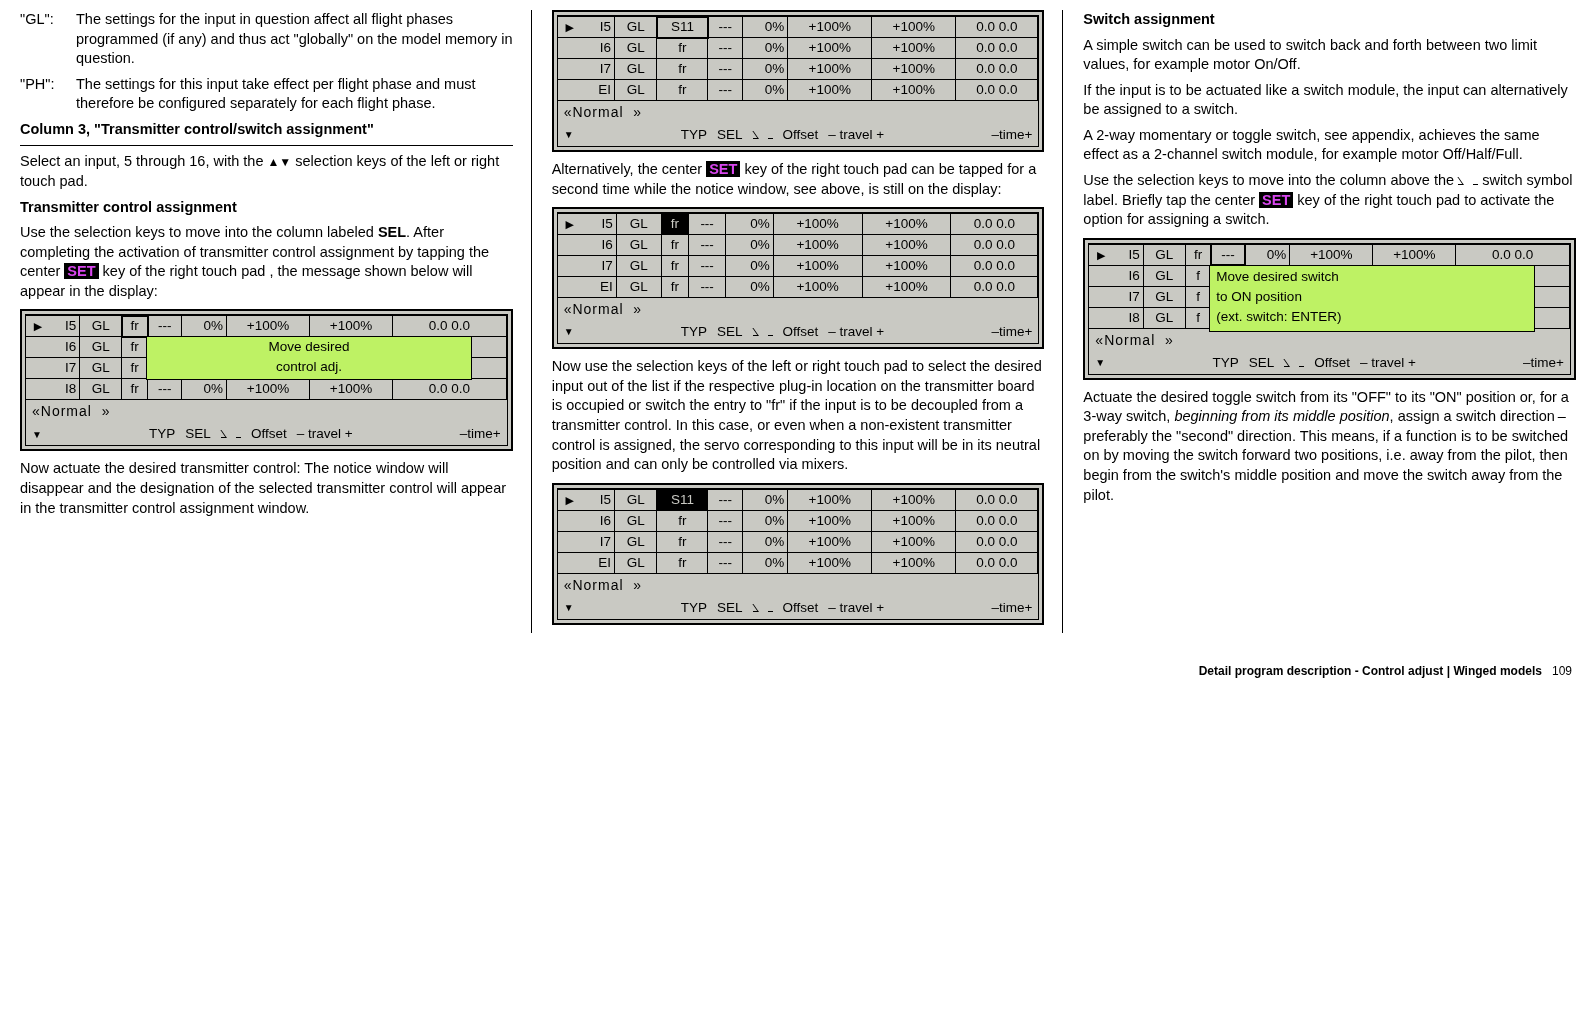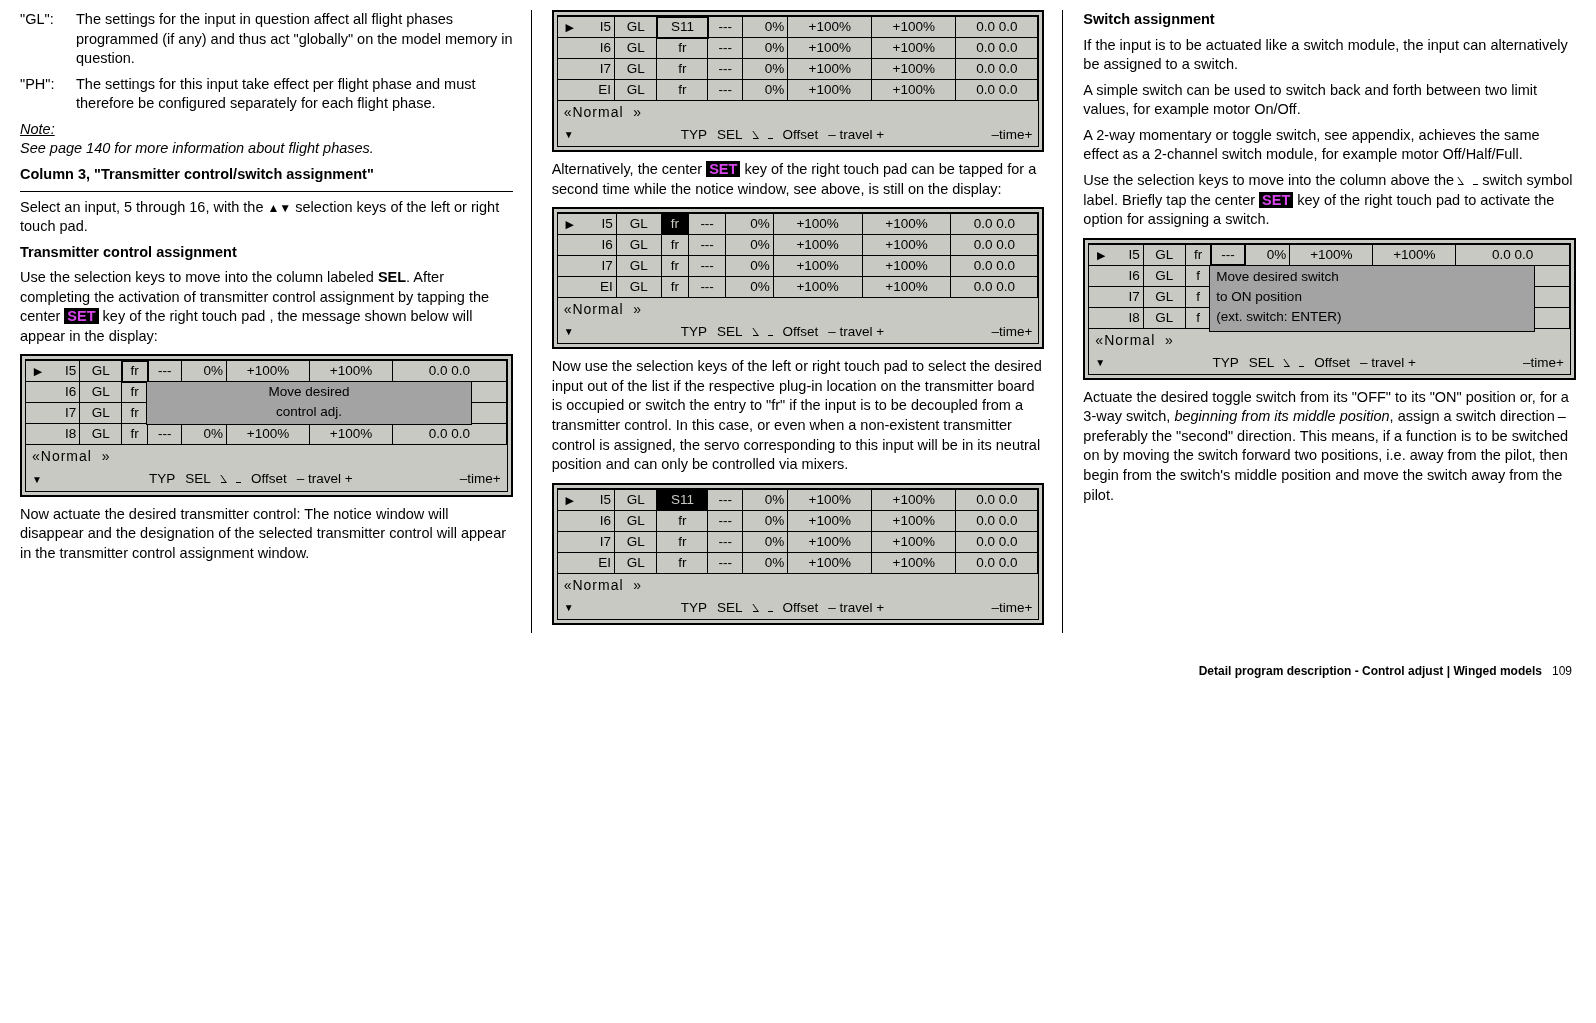--- a/index.html
+++ b/index.html
@@ -127,21 +127,21 @@
     height: 8px;
     border-left: 1.5px solid #000;
     transform: skewX(35deg);
     transform-origin: bottom left;
   }
   .overlay-cell {
     position: relative;
   }
   .overlay-box {
     position: absolute;
-    background: #a3a3a3;
+    background: #bef264;
     border: 1.5px solid #000;
     left: -2px;
     right: -80px;
     top: -1px;
     z-index: 5;
     font-size: 13.5px;
     line-height: 20px;
     text-align: left;
     padding: 0 6px;
   }
@@ -165,22 +165,20 @@
 
   <div class="col">
     <div class="deflist">
       <div class="term">"GL":</div>
       <div>The settings for the input in question affect all flight phases programmed (if any) and thus act "globally" on the model memory in question.</div>
     </div>
     <div class="deflist">
       <div class="term">"PH":</div>
       <div>The settings for this input take effect per flight phase and must therefore be configured separately for each flight phase.</div>
     </div>
-    <p><span class="note-label">Note:</span><br>
-    <span class="note-text">See page 140 for more information about flight phases.</span></p>
 
     <p class="bold">Column 3, "Transmitter control/switch assignment"</p>
     <hr class="thin">
     <p>
       <span>Select an input, 5 through 16, with the </span><span class="arrows">▲▼</span><span> selection keys of the left or right touch pad.</span>
     </p>
 
     <p class="bold">Transmitter control assignment</p>
     <p>
       <span>Use the selection keys to move into the column labeled </span><span class="bold">SEL</span><span>. After completing the activation of transmitter control assignment by tapping the center </span><span class="setkey">SET</span><span> key of the right touch pad , the message shown below will appear in the display:</span>
@@ -461,22 +459,22 @@
         <span>– travel +</span>
             <span class="spacer"></span>
         <span>–time+</span>
       </div>
       </div>
     </div>
   </div>
 
   <div class="col">
     <p class="bold" style="margin-top:0">Switch assignment</p>
+    <p>A simple switch can be used to switch back and forth between two limit values, for example motor On/Off.</p>
     <p>If the input is to be actuated like a switch module, the input can alternatively be assigned to a switch.</p>
-    <p>A simple switch can be used to switch back and forth between two limit values, for example motor On/Off.</p>
     <p>A 2-way momentary or toggle switch, see appendix, achieves the same effect as a 2-channel switch module, for example motor Off/Half/Full.</p>
     <p>
       <span>Use the selection keys to move into the column above the </span><span class="sw-sym"><span class="diag"></span></span><span> switch symbol label. Briefly tap the center </span><span class="setkey">SET</span><span> key of the right touch pad to activate the option for assigning a switch.</span>
     </p>
 
     <div class="lcd">
       <div class="lcd-inner">
       <table>
         <tbody>
               <tr>

